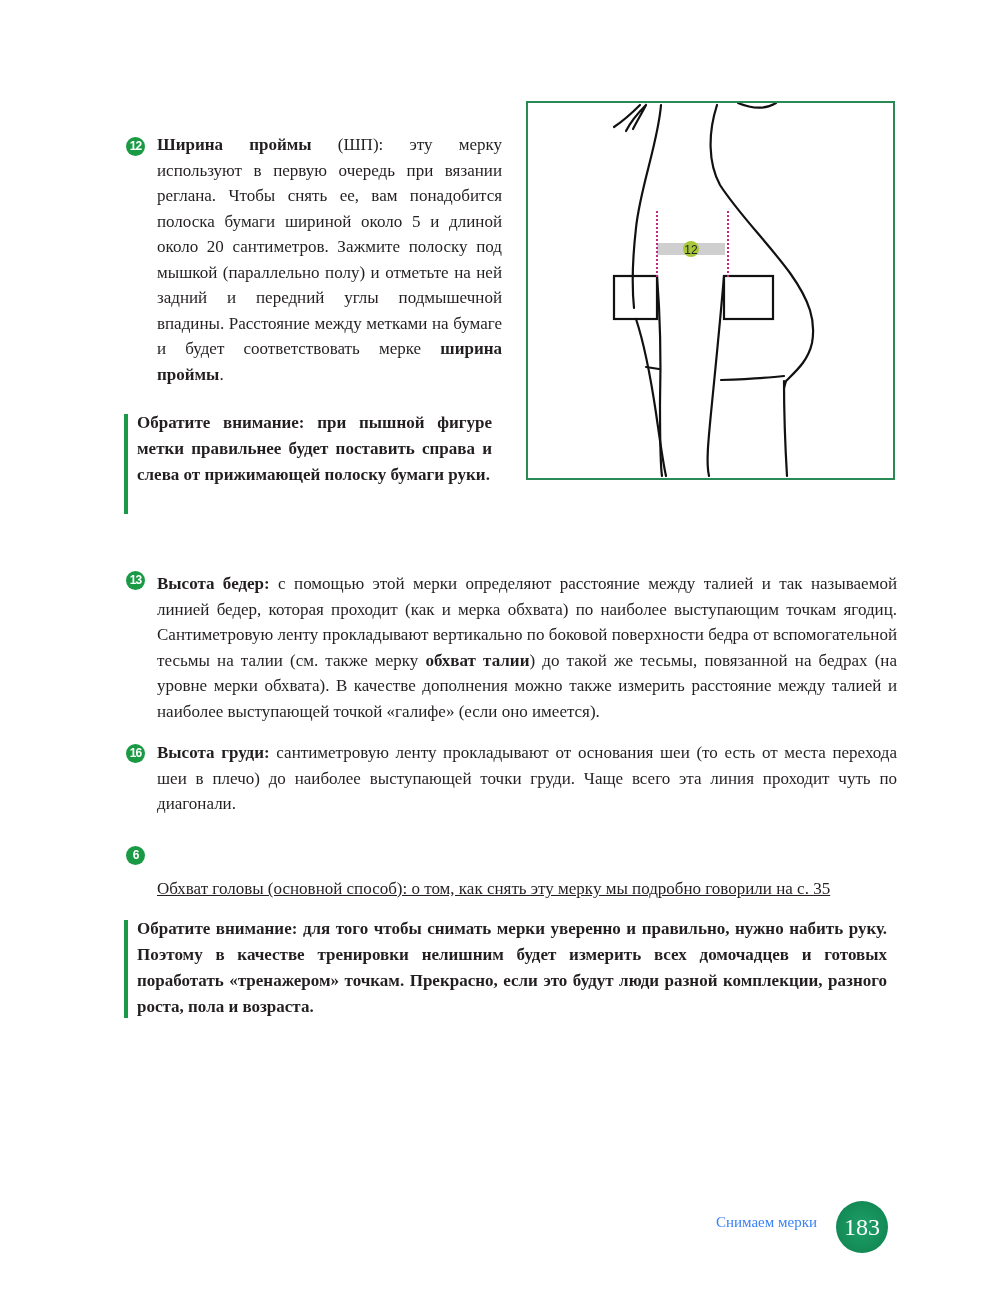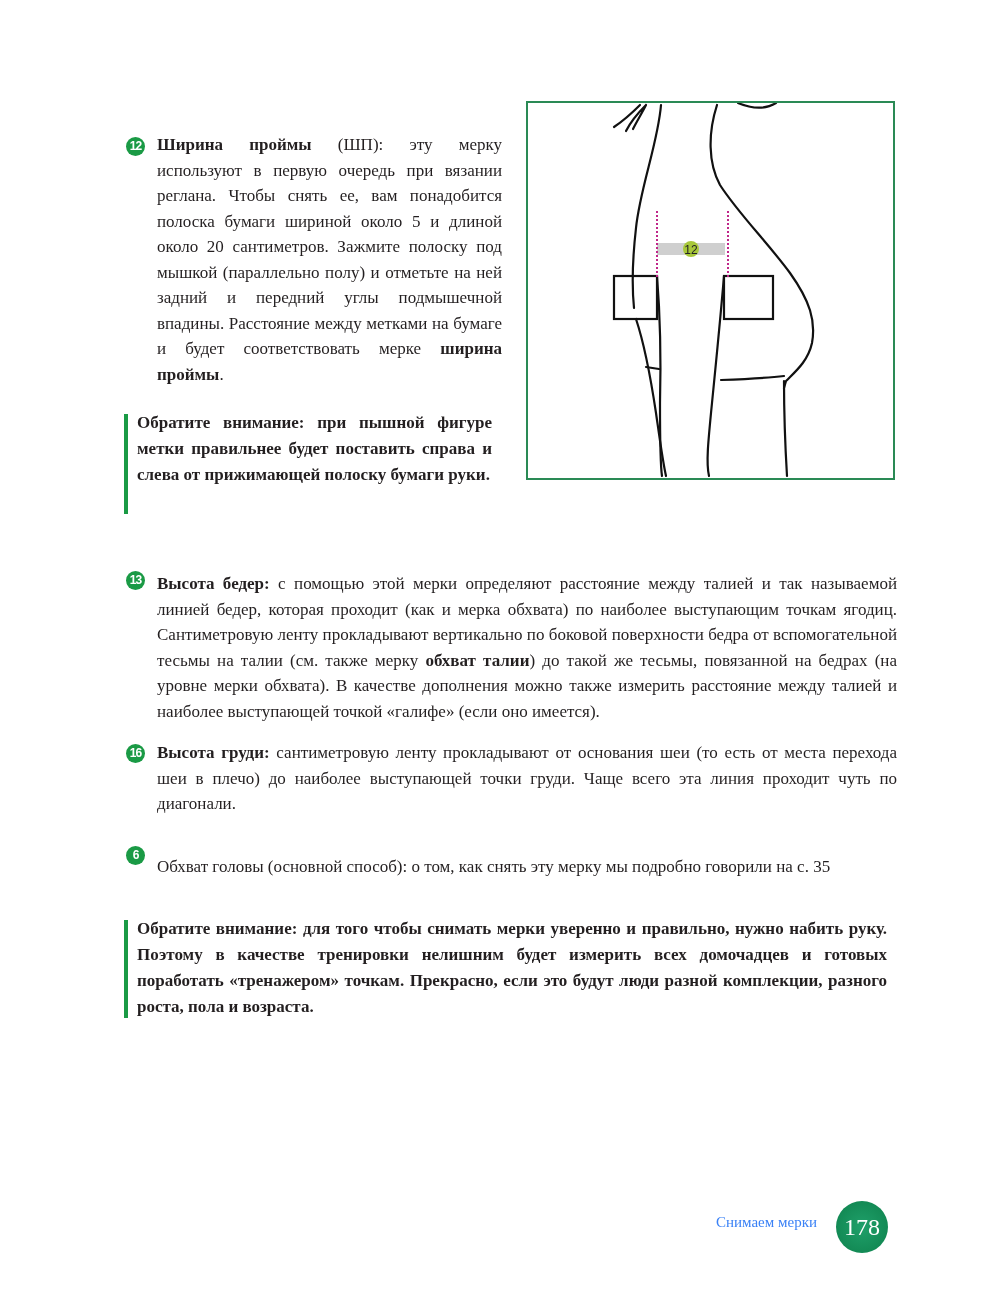--- a/index.html
+++ b/index.html
@@ -26,21 +26,21 @@
   #note1-bar { left: 124px; top: 414px; height: 100px; }
 
   #figure { position: absolute; left: 526px; top: 101px; width: 369px; height: 379px;
             border: 2px solid #2a8a55; box-sizing: border-box; background: #fff; }
   #figure svg { position: absolute; left: 0; top: 0; }
 
   #p13 { left: 157px; top: 571px; width: 740px; }
   #badge13 { left: 126px; top: 543px; margin-top: 28px; }
   #p14 { left: 157px; top: 740px; width: 740px; }
   #badge14 { left: 126px; top: 744px; }
-  #p15 { left: 157px; top: 854px; width: 740px; }
+  #p15 { left: 157px; top: 876px; width: 740px; text-decoration: underline; }
   #badge15 { left: 126px; top: 846px; }
 
   #note2 { left: 137px; top: 916px; width: 750px; }
   #note2-bar { left: 124px; top: 920px; height: 98px; }
 
   #footer-label { position: absolute; left: 716px; top: 1214px; font-family: "Liberation Serif", serif;
                   font-size: 15px; color: #3b82f6; }
   #page-number { position: absolute; left: 836px; top: 1201px; width: 52px; height: 52px;
                  border-radius: 50%; background: radial-gradient(circle, #1fa06a 0%, #138a55 70%, #0f7a4a 100%);
                  color: #fff; font-family: "Liberation Serif", serif; font-size: 24px;
@@ -91,13 +91,13 @@
 <div class="num-badge" id="badge14">16</div>
 <div class="para" id="p14"><b>Высота груди:</b><span> сантиметровую ленту прокладывают от основания шеи (то есть от места перехода шеи в плечо) до наиболее выступающей точки груди. Чаще всего эта линия проходит чуть по диагонали.</span></div>
 
 <div class="num-badge" id="badge15">6</div>
 <div class="para" id="p15"><span>Обхват головы (основной способ): о том, как снять эту мерку мы подробно говорили на с. 35</span></div>
 
 <div class="note-bar" id="note2-bar"></div>
 <div class="note" id="note2"><span>Обратите внимание:</span><span> для того чтобы снимать мерки уверенно и правильно, нужно набить руку. Поэтому в качестве тренировки нелишним будет измерить всех домочадцев и готовых поработать «тренажером» точкам. Прекрасно, если это будут люди разной комплекции, разного роста, пола и возраста.</span></div>
 
 <div id="footer-label">Снимаем мерки</div>
-<div id="page-number">178</div>
+<div id="page-number">183</div>
 
 </body></html>

